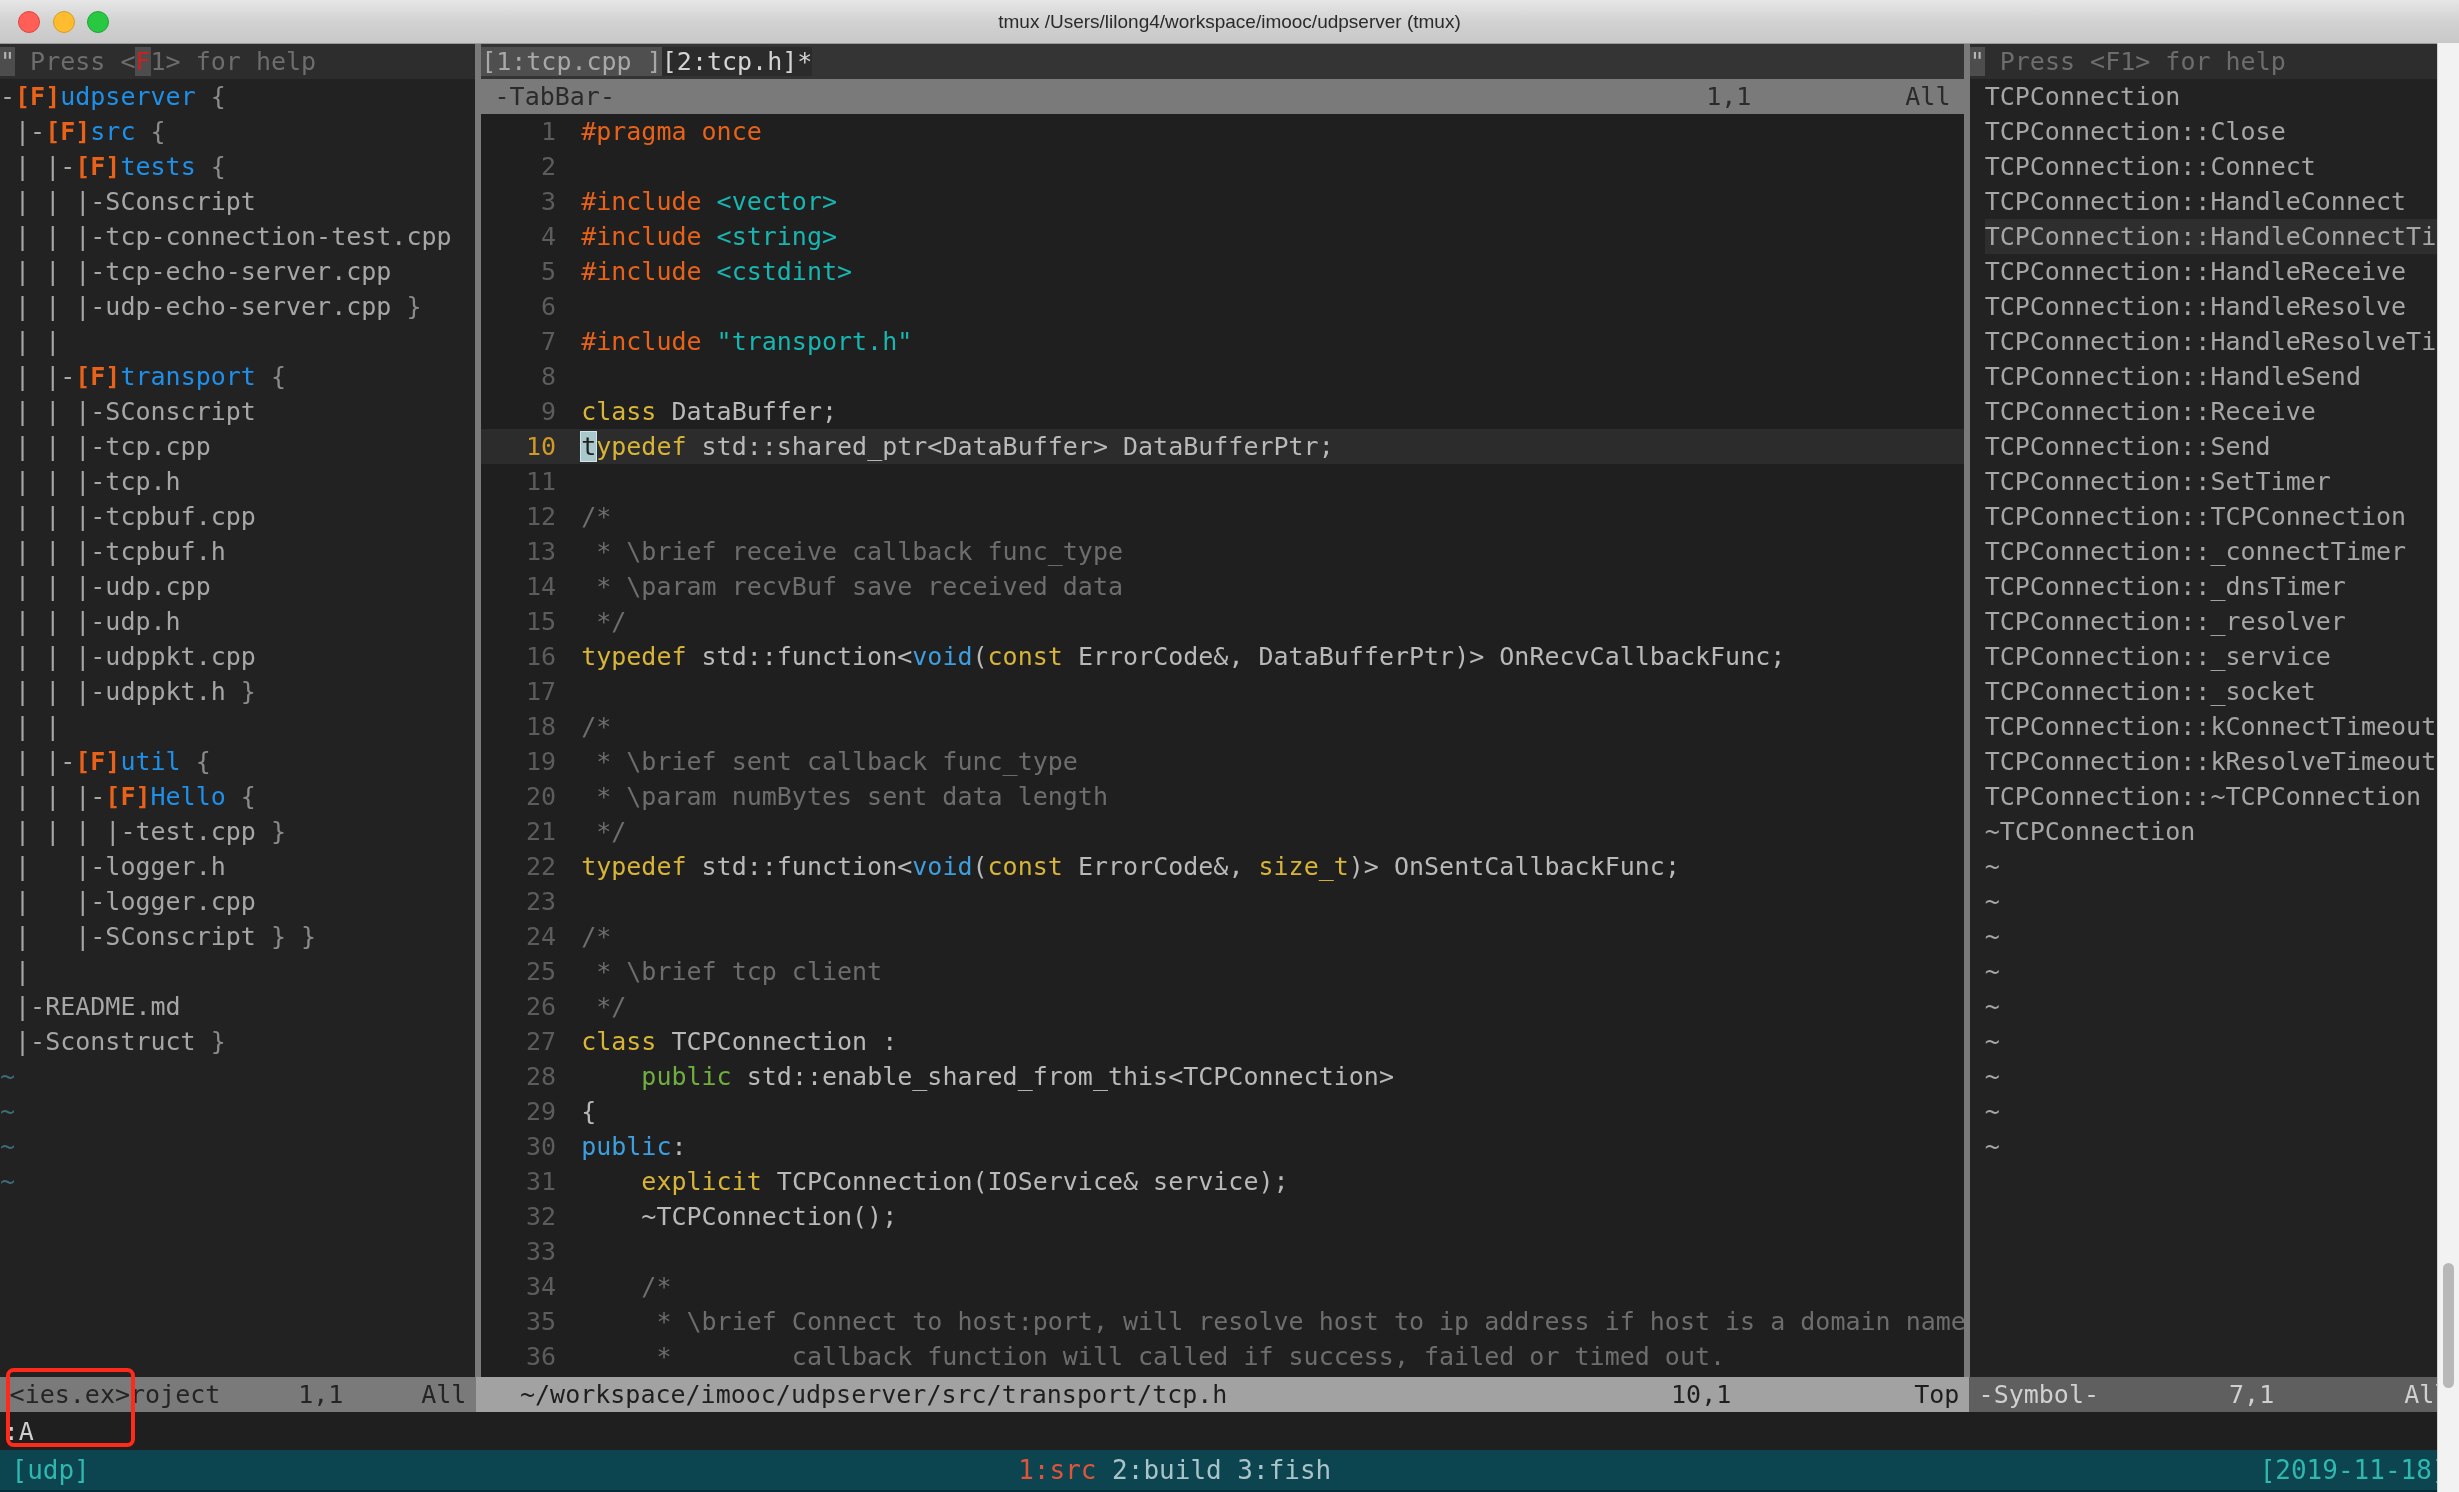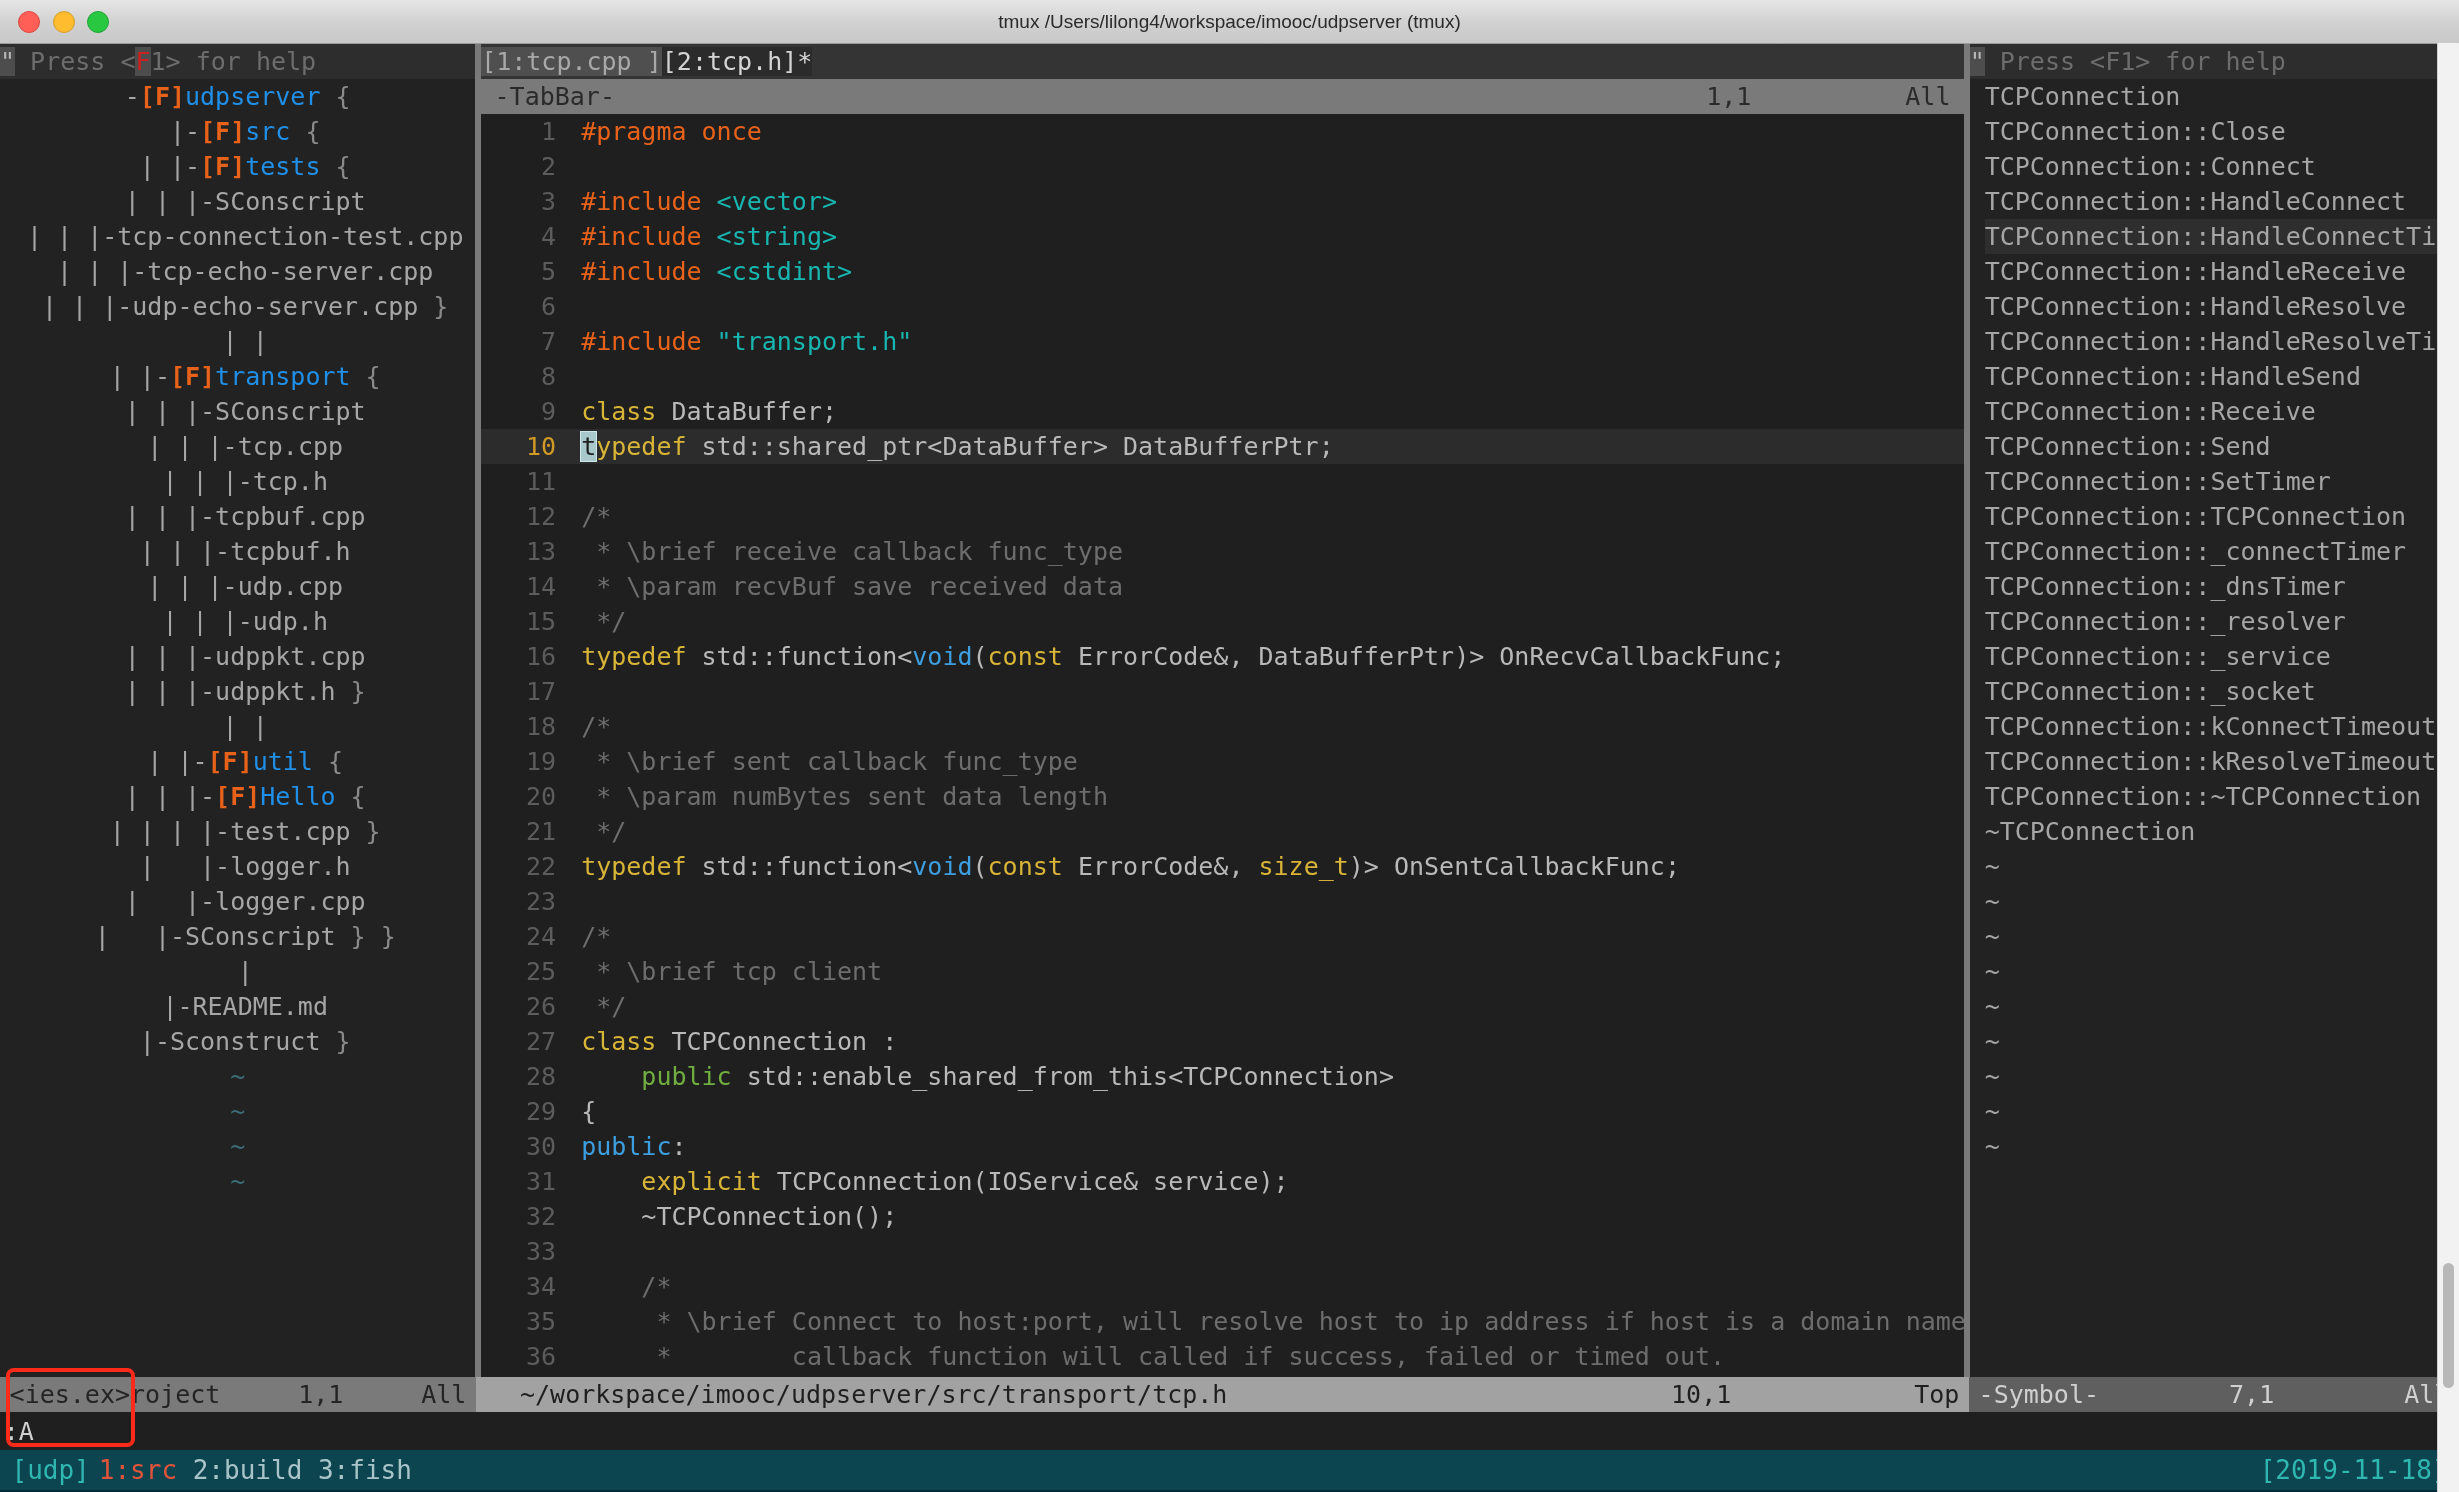--- a/index.html
+++ b/index.html
@@ -56,21 +56,21 @@
   .vimwin { display: flex; flex-direction: column; min-width: 0; }
 
   
   .pane-left { width: 476px; background: #222222; position: relative; }
   .pane-left .content { flex: 1 1 auto; overflow: hidden; padding-left: 0px; }
 
   .helpline { color: #6d6d6d; background: #2d2d2d; white-space: pre; }
   .helpline .q { background: #4d4d4d; color: #b5b5b5; }
   .helpline .f { background: #4d4d4d; color: #cc2020; }
 
-  .treerow { white-space: pre; color: #a6a6a6; text-align: center; }
+  .treerow { white-space: pre; color: #a6a6a6; }
   .tree-f { color: #e8621a; font-weight: bold; }
   .tree-dir { color: #1f8fe8; }
   .tree-brace { color: #8a8a8a; }
   .tilde { color: #3c6e78; }
 
   
   .pane-mid { flex: 1 1 auto; background: #1f1f1f; min-width:0;}
   .tabline { white-space: pre; background: #343434; color: #9a9a9a; height: 35px; }
   .tabline .tab-inactive { background: #4f4f4f; color: #a8a8a8; }
   .tabline .tab-active   { background: #2b2b2b; color: #d4d4d4; }
@@ -120,21 +120,21 @@
   }
 
   
   .tmuxbar {
     height: 40px; flex: 0 0 40px;
     background: #0c4450; color: #2fb8b0;
     display: flex; align-items: center; white-space: pre;
     font-size: 26px; padding: 0 11.5px; box-sizing: border-box; gap: 9px;
   }
   .tmuxbar .left  { color: #2fb8b0; }
-  .tmuxbar .center{ flex: 1 1 auto; text-align: left; }
+  .tmuxbar .center{ flex: 1 1 auto; text-align: center; }
   .tmuxbar .right { color: #2fb8b0; }
   .brk { color: #b6b832; }
   .win-cur  { color: #e2543a; }
   .win-other{ color: #a9c4c8; }
 
   .bottompad { flex: 1 1 auto; background: #012b36; }
 
   
   .annot {
     position: absolute;

